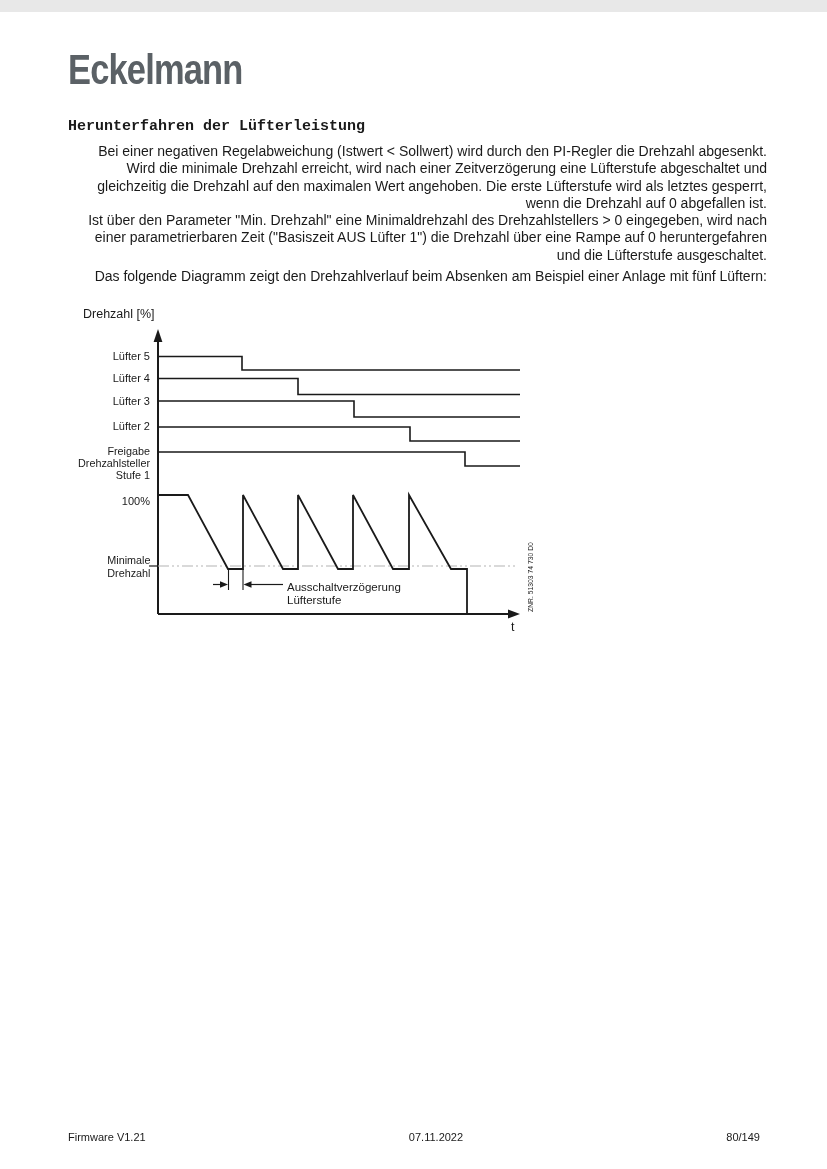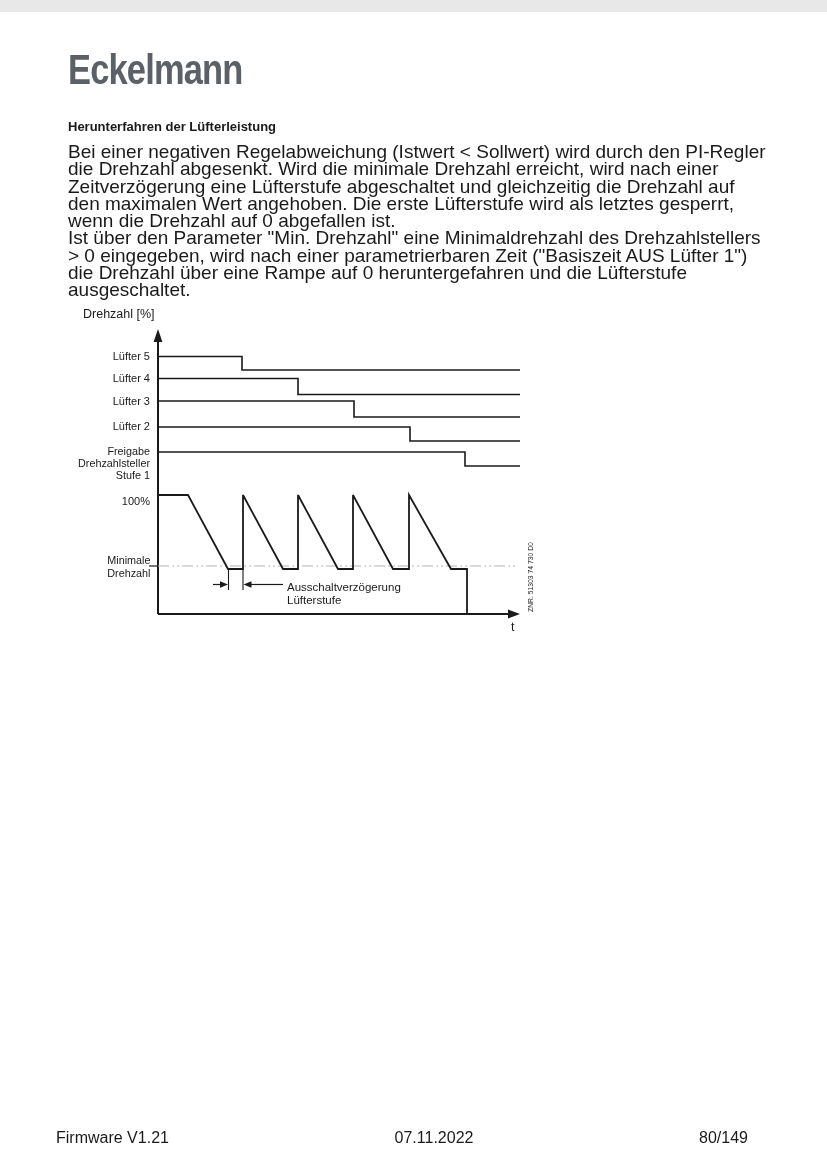--- a/index.html
+++ b/index.html
@@ -13,50 +13,51 @@
     overflow:hidden;
   }
   .logo{
     position:absolute;left:68px;top:37px;
     font-size:42px;font-weight:bold;line-height:1;
     color:#5b6166;letter-spacing:-1px;
     transform:scaleX(0.82);transform-origin:left top;
   }
   .heading{
     position:absolute;left:68px;top:106px;margin:0;
-    font-size:13px;font-weight:bold;line-height:17.3px;
+    font-size:15px;font-weight:bold;line-height:17.3px;font-family:Liberation Mono, monospace;
   }
   .para{
     position:absolute;left:68px;width:699px;
-    font-size:19px;line-height:17.3px;
+    font-size:14px;line-height:17.3px;text-align:right;
   }
   .p1{top:131px;}
   .p2{top:256px;}
   .diagram-svg{position:absolute;left:0;top:0;}
   .diagram-svg text{font-family:"Liberation Sans", sans-serif;fill:#1a1a1a;}
   .footer{
-    position:absolute;left:56px;top:1117px;width:692px;
+    position:absolute;left:68px;top:1117px;width:692px;
     display:flex;justify-content:space-between;
-    font-size:16px;line-height:17.3px;
+    font-size:11px;line-height:17.3px;
   }
 </style>
 </head>
 <body>
 
 <div class="page">
 
   <div class="logo">Eckelmann</div>
 
   <h1 class="heading">Herunterfahren der Lüfterleistung</h1>
 
   <div class="para p1">
     <div>Bei einer negativen Regelabweichung (Istwert &lt; Sollwert) wird durch den PI-Regler die Drehzahl abgesenkt. Wird die minimale Drehzahl erreicht, wird nach einer Zeitverzögerung eine Lüfterstufe abgeschaltet und gleichzeitig die Drehzahl auf den maximalen Wert angehoben. Die erste Lüfterstufe wird als letztes gesperrt, wenn die Drehzahl auf 0 abgefallen ist.</div>
     <div>Ist über den Parameter "Min. Drehzahl" eine Minimaldrehzahl des Drehzahlstellers &gt; 0 eingegeben, wird nach einer parametrierbaren Zeit ("Basiszeit AUS Lüfter 1") die Drehzahl über eine Rampe auf 0 heruntergefahren und die Lüfterstufe ausgeschaltet.</div>
   </div>
 
+  <div class="para p2">Das folgende Diagramm zeigt den Drehzahlverlauf beim Absenken am Beispiel einer Anlage mit fünf Lüftern:</div>
 
   <svg class="diagram-svg" width="827" height="1169" viewBox="0 0 827 1169">
 
     <line x1="158" y1="328" x2="158" y2="602" stroke="#1a1a1a" stroke-width="2"></line>
     <polygon points="158,317 153.6,330 162.4,330" fill="#1a1a1a"></polygon>
 
     <line x1="158" y1="602" x2="510" y2="602" stroke="#1a1a1a" stroke-width="2"></line>
     <polygon points="520,602 508,597.6 508,606.4" fill="#1a1a1a"></polygon>
 
     <polyline fill="none" stroke="#1a1a1a" stroke-width="1.6" points="158,344.5 242,344.5 242,358 520,358"></polyline>

